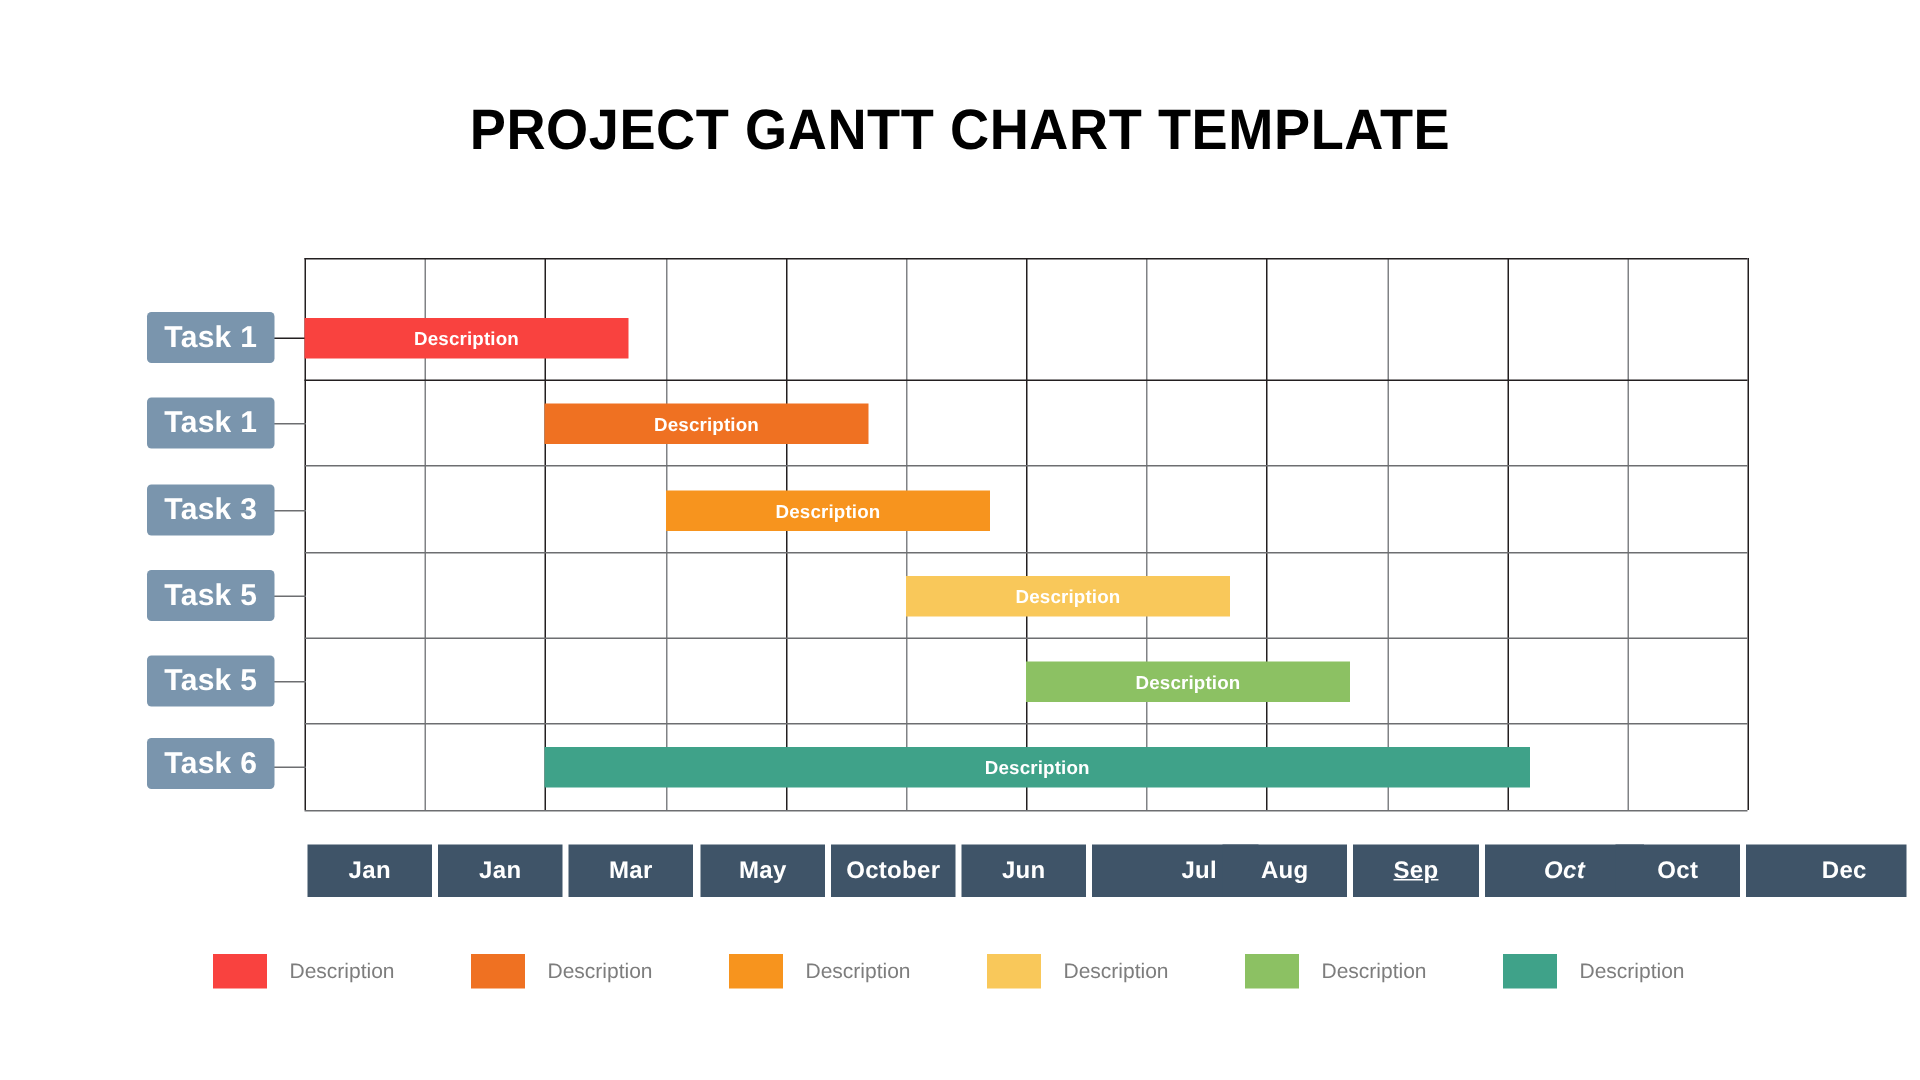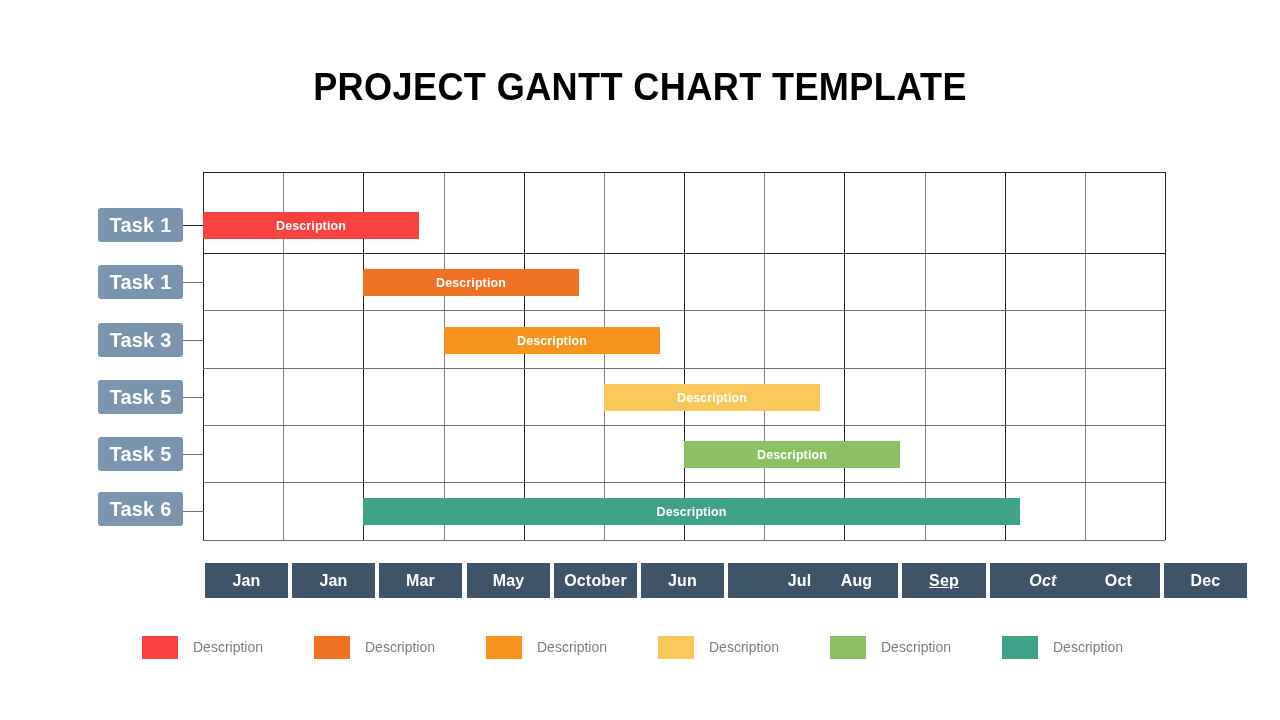--- a/index.html
+++ b/index.html
@@ -236,21 +236,21 @@
       <div class="month" style="left: 87px; width: 83px;">Jan</div>
       <div class="month" style="left: 174px; width: 83px;">Mar</div>
       <div class="month" style="left: 262px; width: 83px;">May</div>
       <div class="month" style="left: 349px; width: 83px;">October</div>
       <div class="month" style="left: 436px; width: 83px;">Jun</div>
       <div class="month" style="left: 523px; width: 79px; padding-left: 32px;">Jul</div>
       <div class="month" style="left: 610px; width: 83px;">Aug</div>
       <div class="month" style="left: 697px; width: 84px; text-decoration: underline;">Sep</div>
       <div class="month" style="left: 785px; width: 106px; font-style: italic;">Oct</div>
       <div class="month" style="left: 872px; width: 83px;">Oct</div>
-      <div class="month" style="left: 959px; width: 83px;">Dec</div>
+      <div class="month" style="left: 959px; width: 83px; padding-left: 24px;">Dec</div>
     </div>
 
   <div class="legend" id="legend">
       <div class="legend-item" style="left: 142px;">
         <span class="legend-swatch" style="background: rgb(249, 66, 63);"></span>
         <span class="legend-text">Description</span>
       </div>
       <div class="legend-item" style="left: 314px;">
         <span class="legend-swatch" style="background: rgb(239, 113, 34);"></span>
         <span class="legend-text">Description</span>

